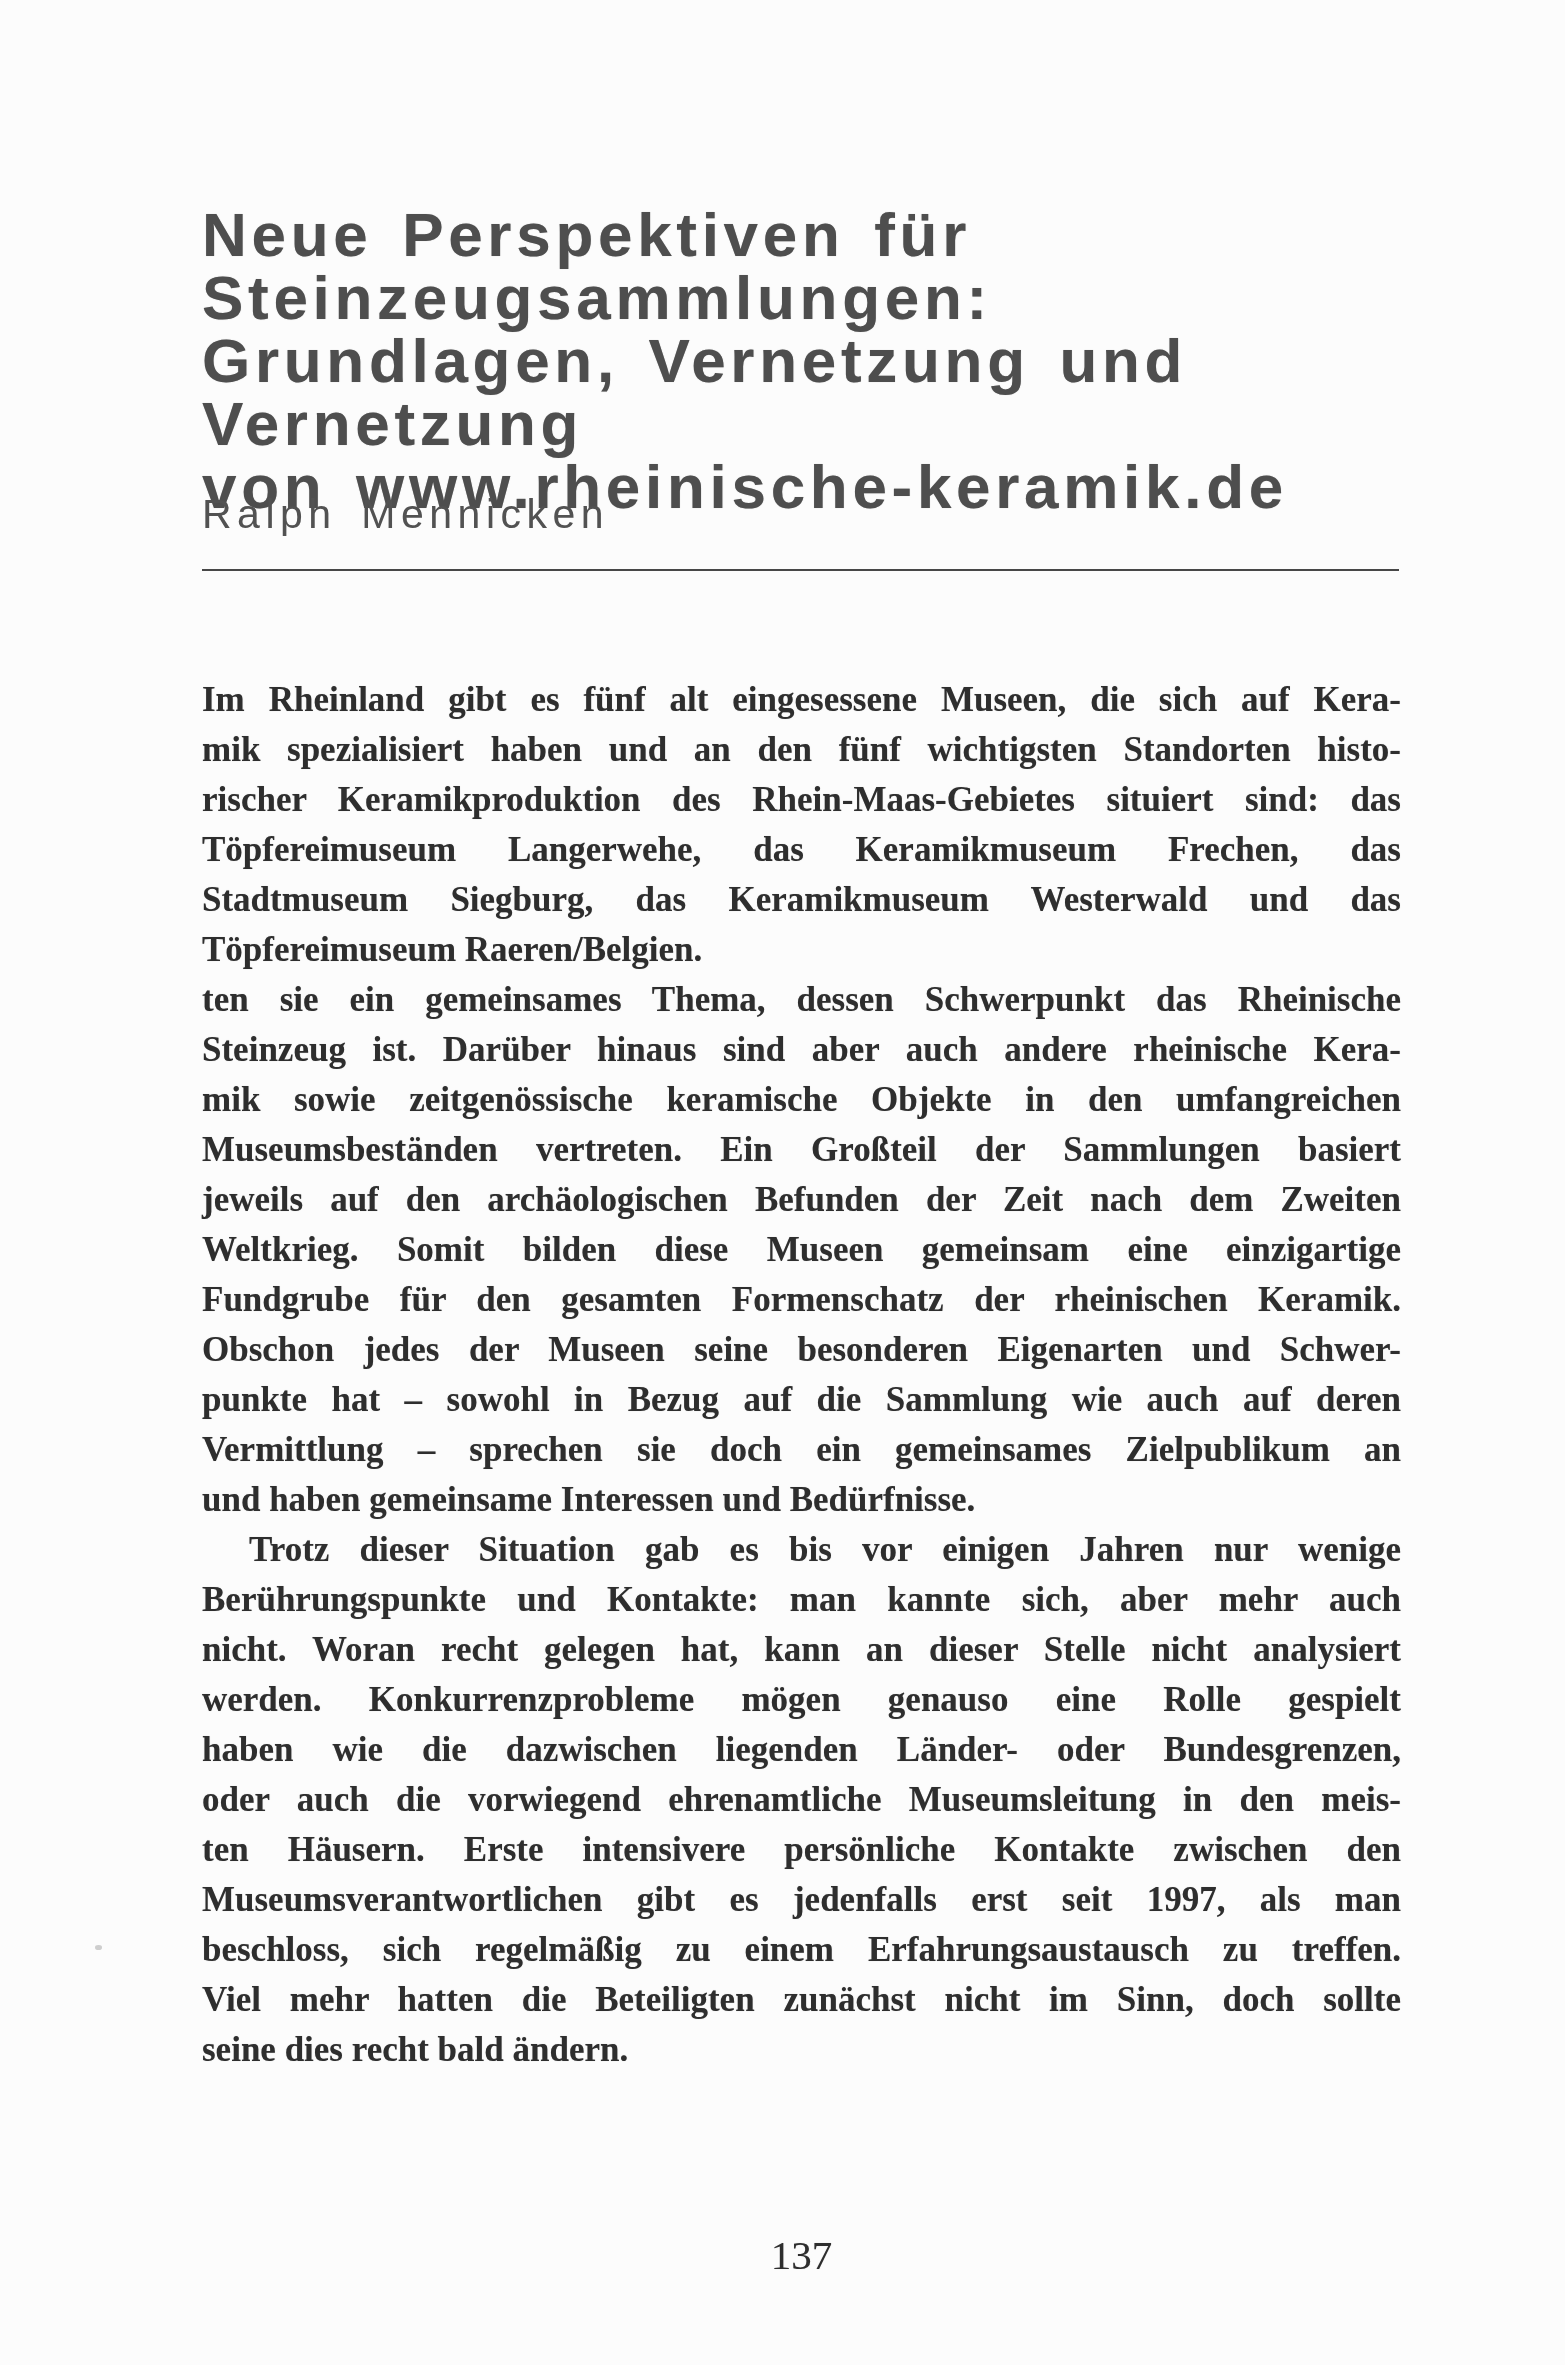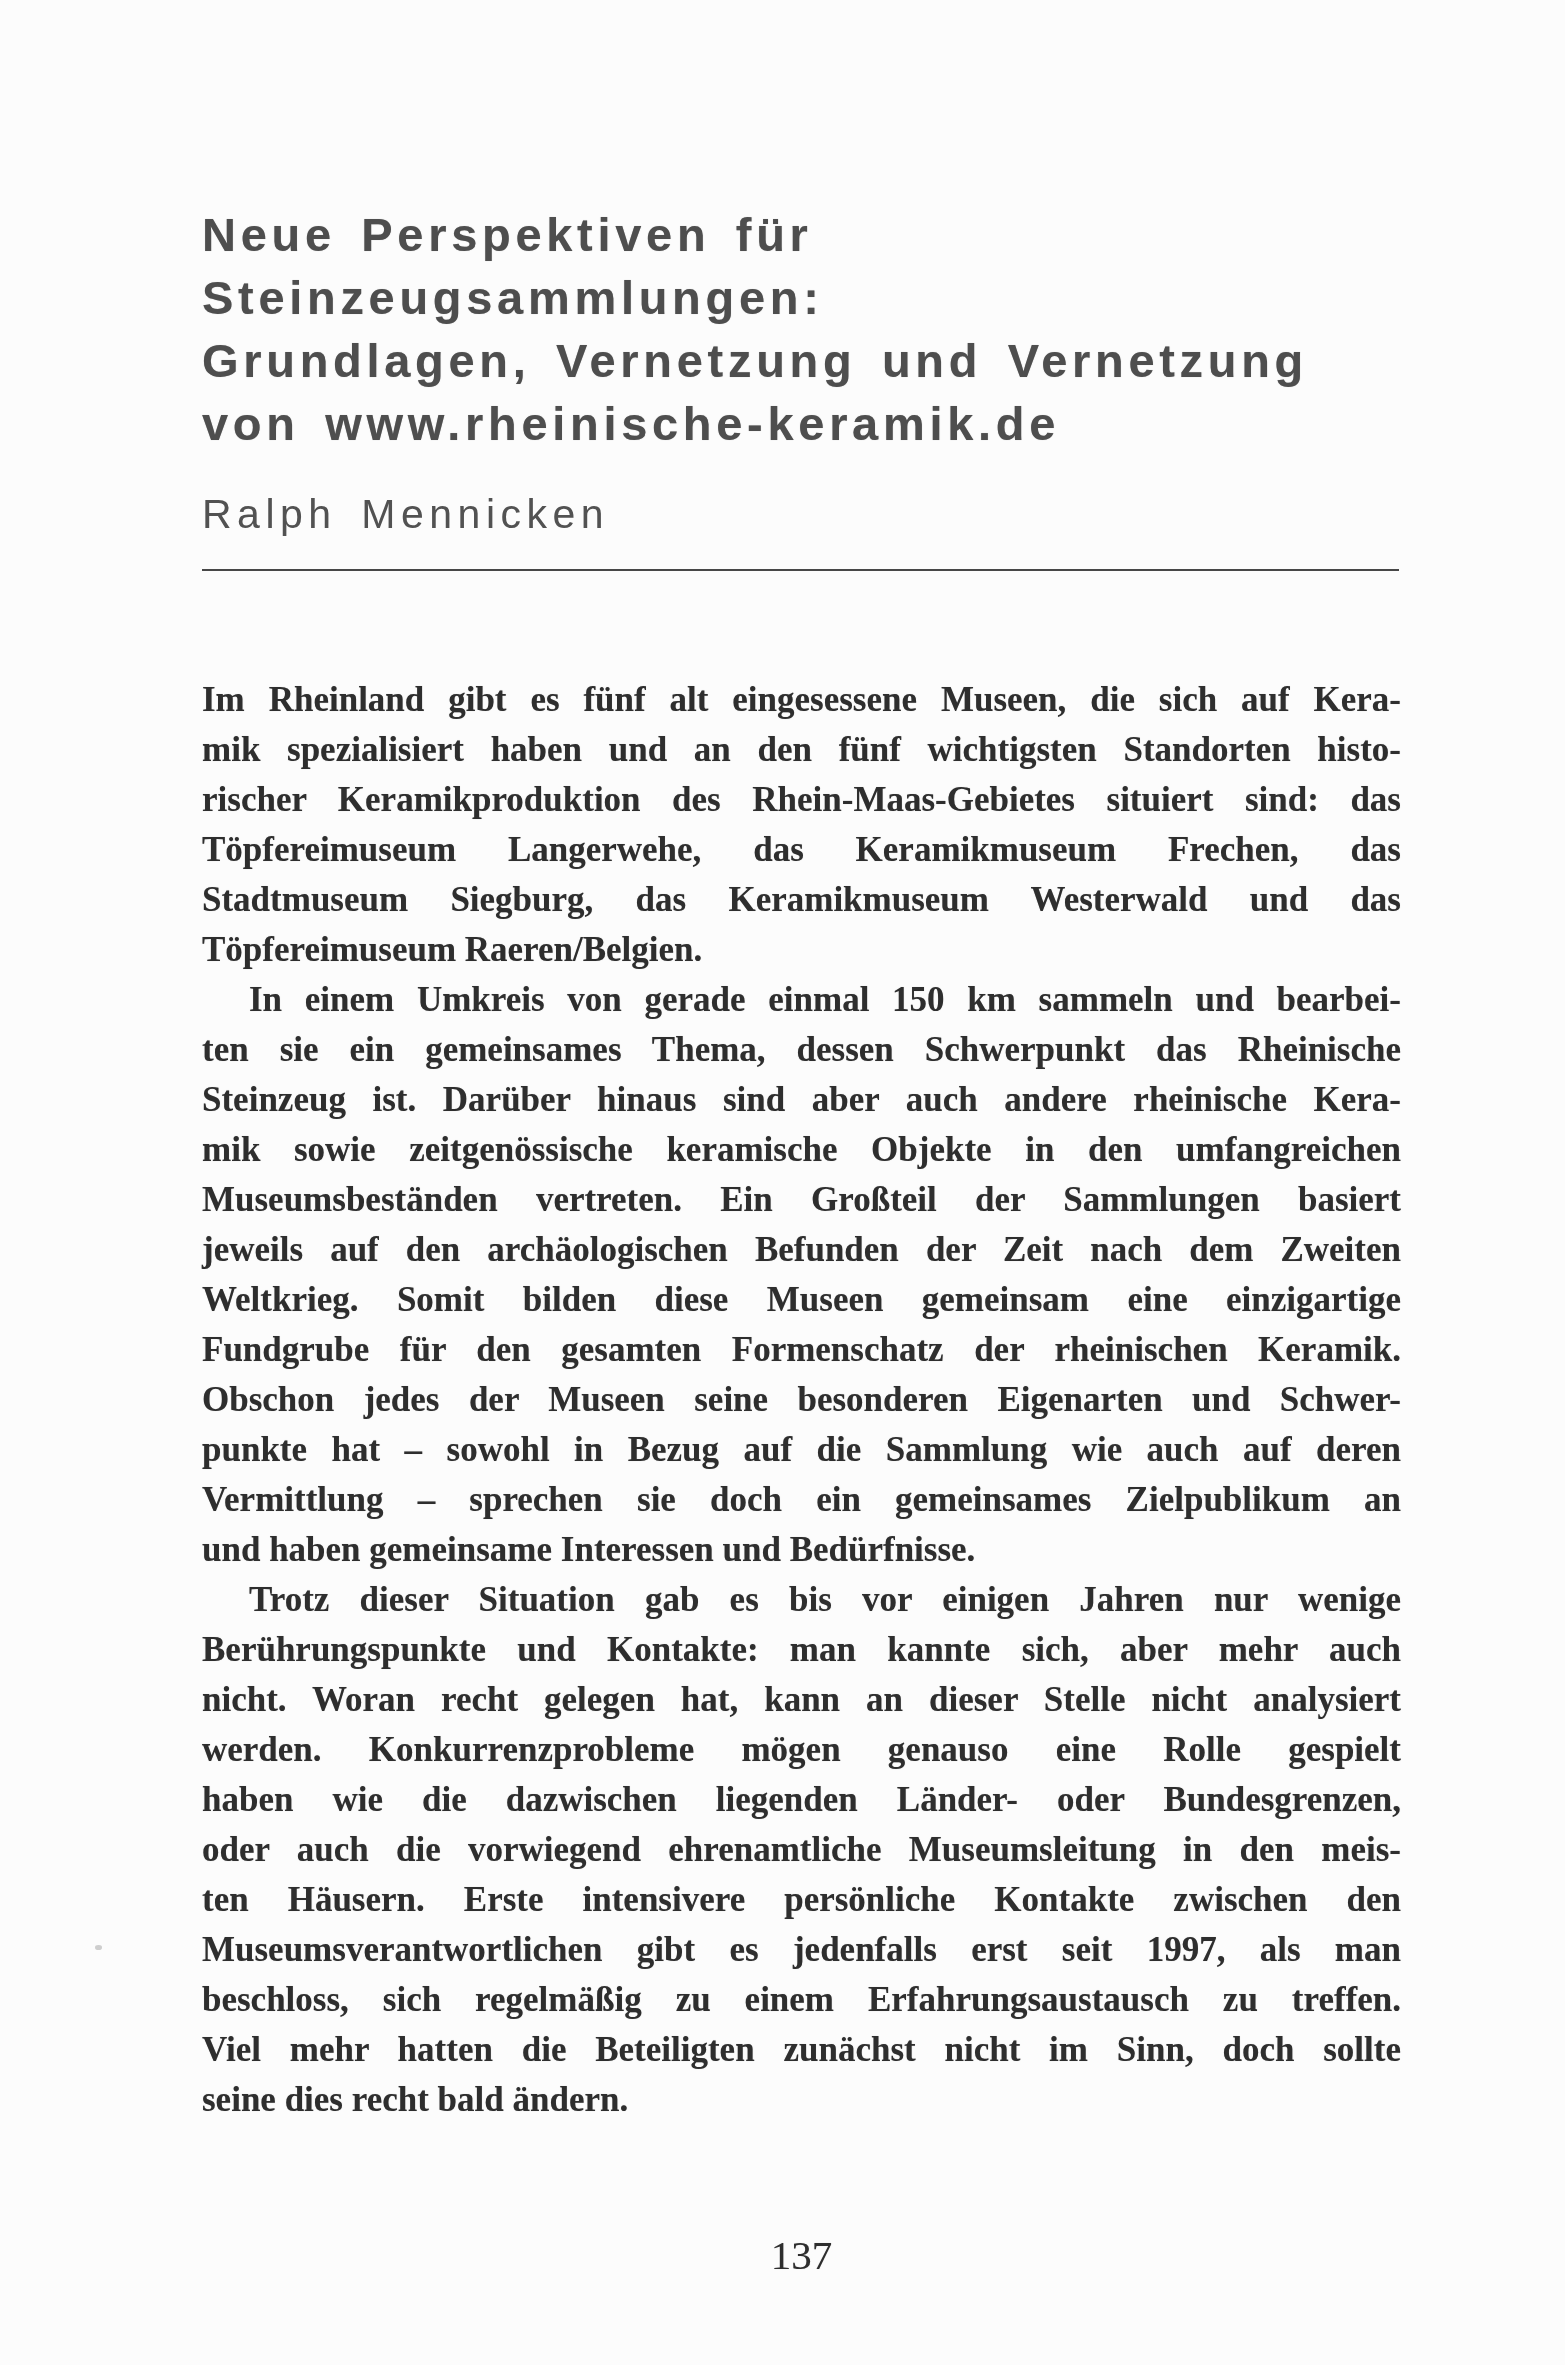--- a/index.html
+++ b/index.html
@@ -17,21 +17,21 @@
   }
   
   .article-title {
     position: absolute;
     left: 202px;
     top: 203px;
     width: 1221px;
     margin: 0;
     font-family: "Liberation Sans", sans-serif;
     font-weight: bold;
-    font-size: 47px;
+    font-size: 62px;
     line-height: 63px;
     letter-spacing: 4.7px;
     word-spacing: 7.8px;
     color: var(--title-ink, #4e4e4e);
     text-shadow: 0 0 0.8px rgba(78,78,78,0.45);
   }
   
   .author-name {
     position: absolute;
     left: 202px;
@@ -117,21 +117,20 @@
 
   <div class="author-rule"></div>
 
   <div class="article-body">
       <div class="body-line">Im Rheinland gibt es fünf alt eingesessene Museen, die sich auf Kera-</div>
       <div class="body-line">mik spezialisiert haben und an den fünf wichtigsten Standorten histo-</div>
       <div class="body-line">rischer Keramikproduktion des Rhein-Maas-Gebietes situiert sind: das</div>
       <div class="body-line">Töpfereimuseum Langerwehe, das Keramikmuseum Frechen, das</div>
       <div class="body-line">Stadtmuseum Siegburg, das Keramikmuseum Westerwald und das</div>
       <div class="body-line last">Töpfereimuseum Raeren/Belgien.</div>
-      <div class="body-line indent">In einem Umkreis von gerade einmal 150 km sammeln und bearbei-</div>
       <div class="body-line">ten sie ein gemeinsames Thema, dessen Schwerpunkt das Rheinische</div>
       <div class="body-line">Steinzeug ist. Darüber hinaus sind aber auch andere rheinische Kera-</div>
       <div class="body-line">mik sowie zeitgenössische keramische Objekte in den umfangreichen</div>
       <div class="body-line">Museumsbeständen vertreten. Ein Großteil der Sammlungen basiert</div>
       <div class="body-line">jeweils auf den archäologischen Befunden der Zeit nach dem Zweiten</div>
       <div class="body-line">Weltkrieg. Somit bilden diese Museen gemeinsam eine einzigartige</div>
       <div class="body-line">Fundgrube für den gesamten Formenschatz der rheinischen Keramik.</div>
       <div class="body-line">Obschon jedes der Museen seine besonderen Eigenarten und Schwer-</div>
       <div class="body-line">punkte hat – sowohl in Bezug auf die Sammlung wie auch auf deren</div>
       <div class="body-line">Vermittlung – sprechen sie doch ein gemeinsames Zielpublikum an</div>

